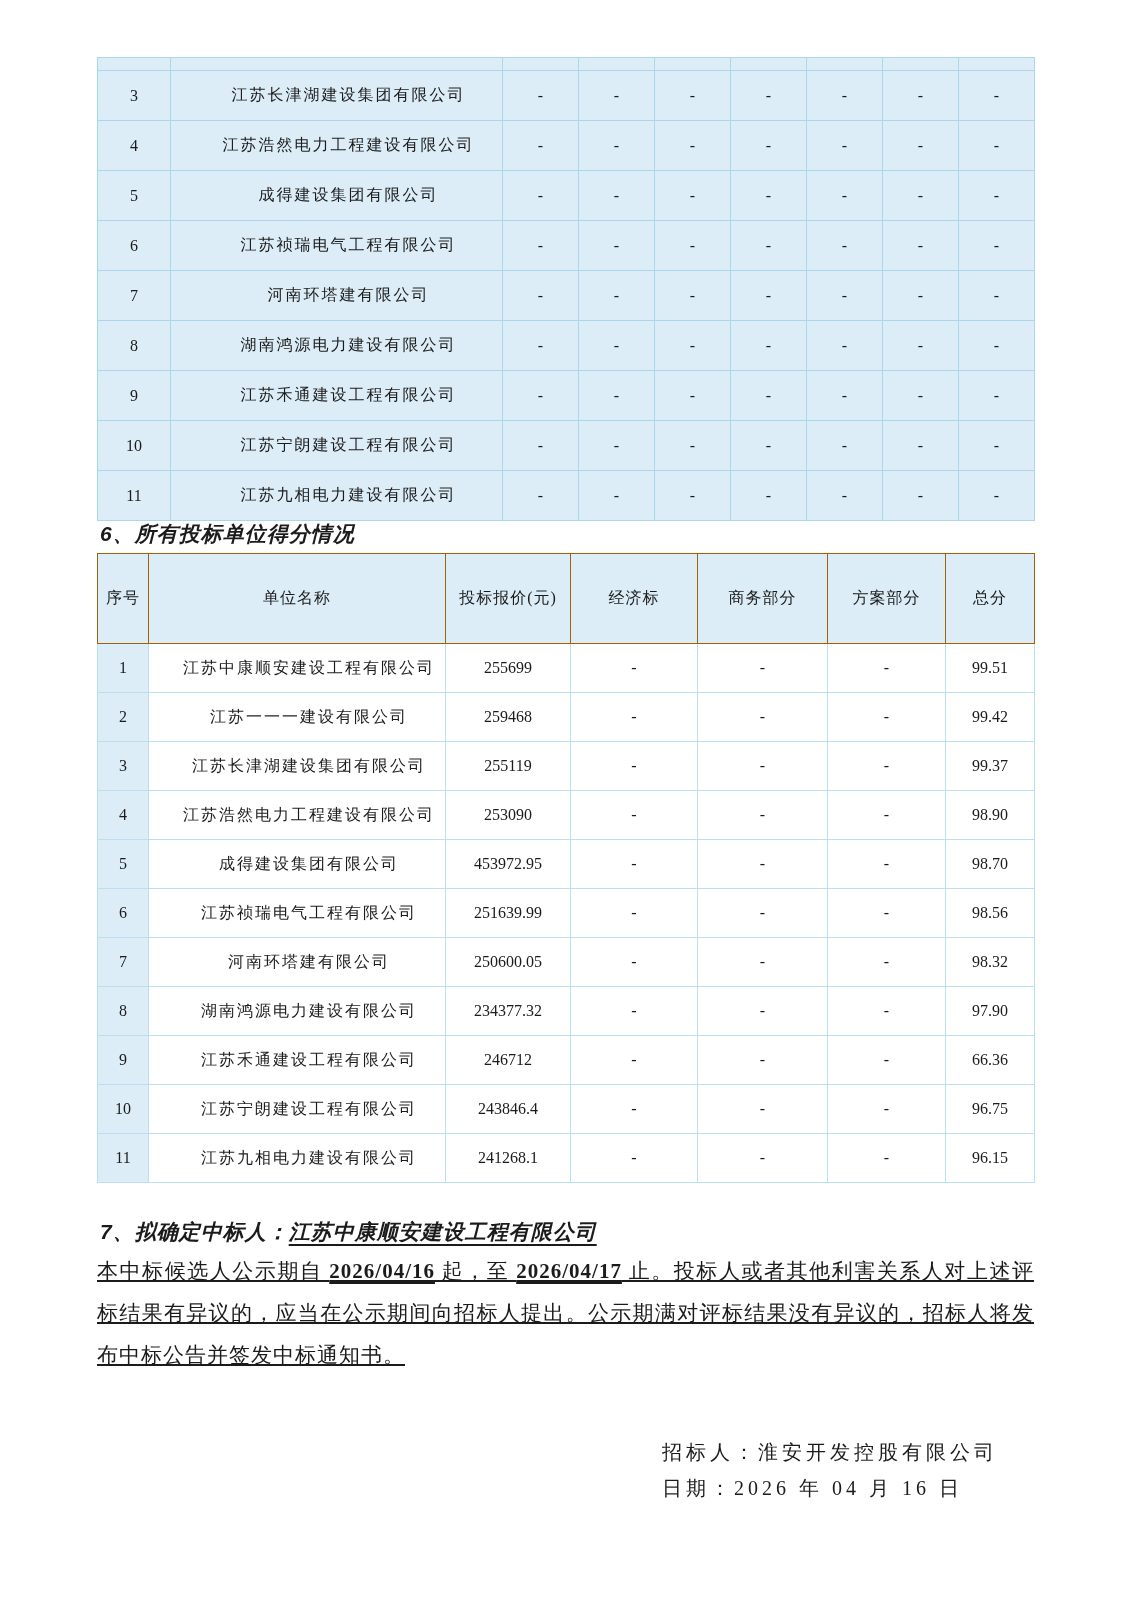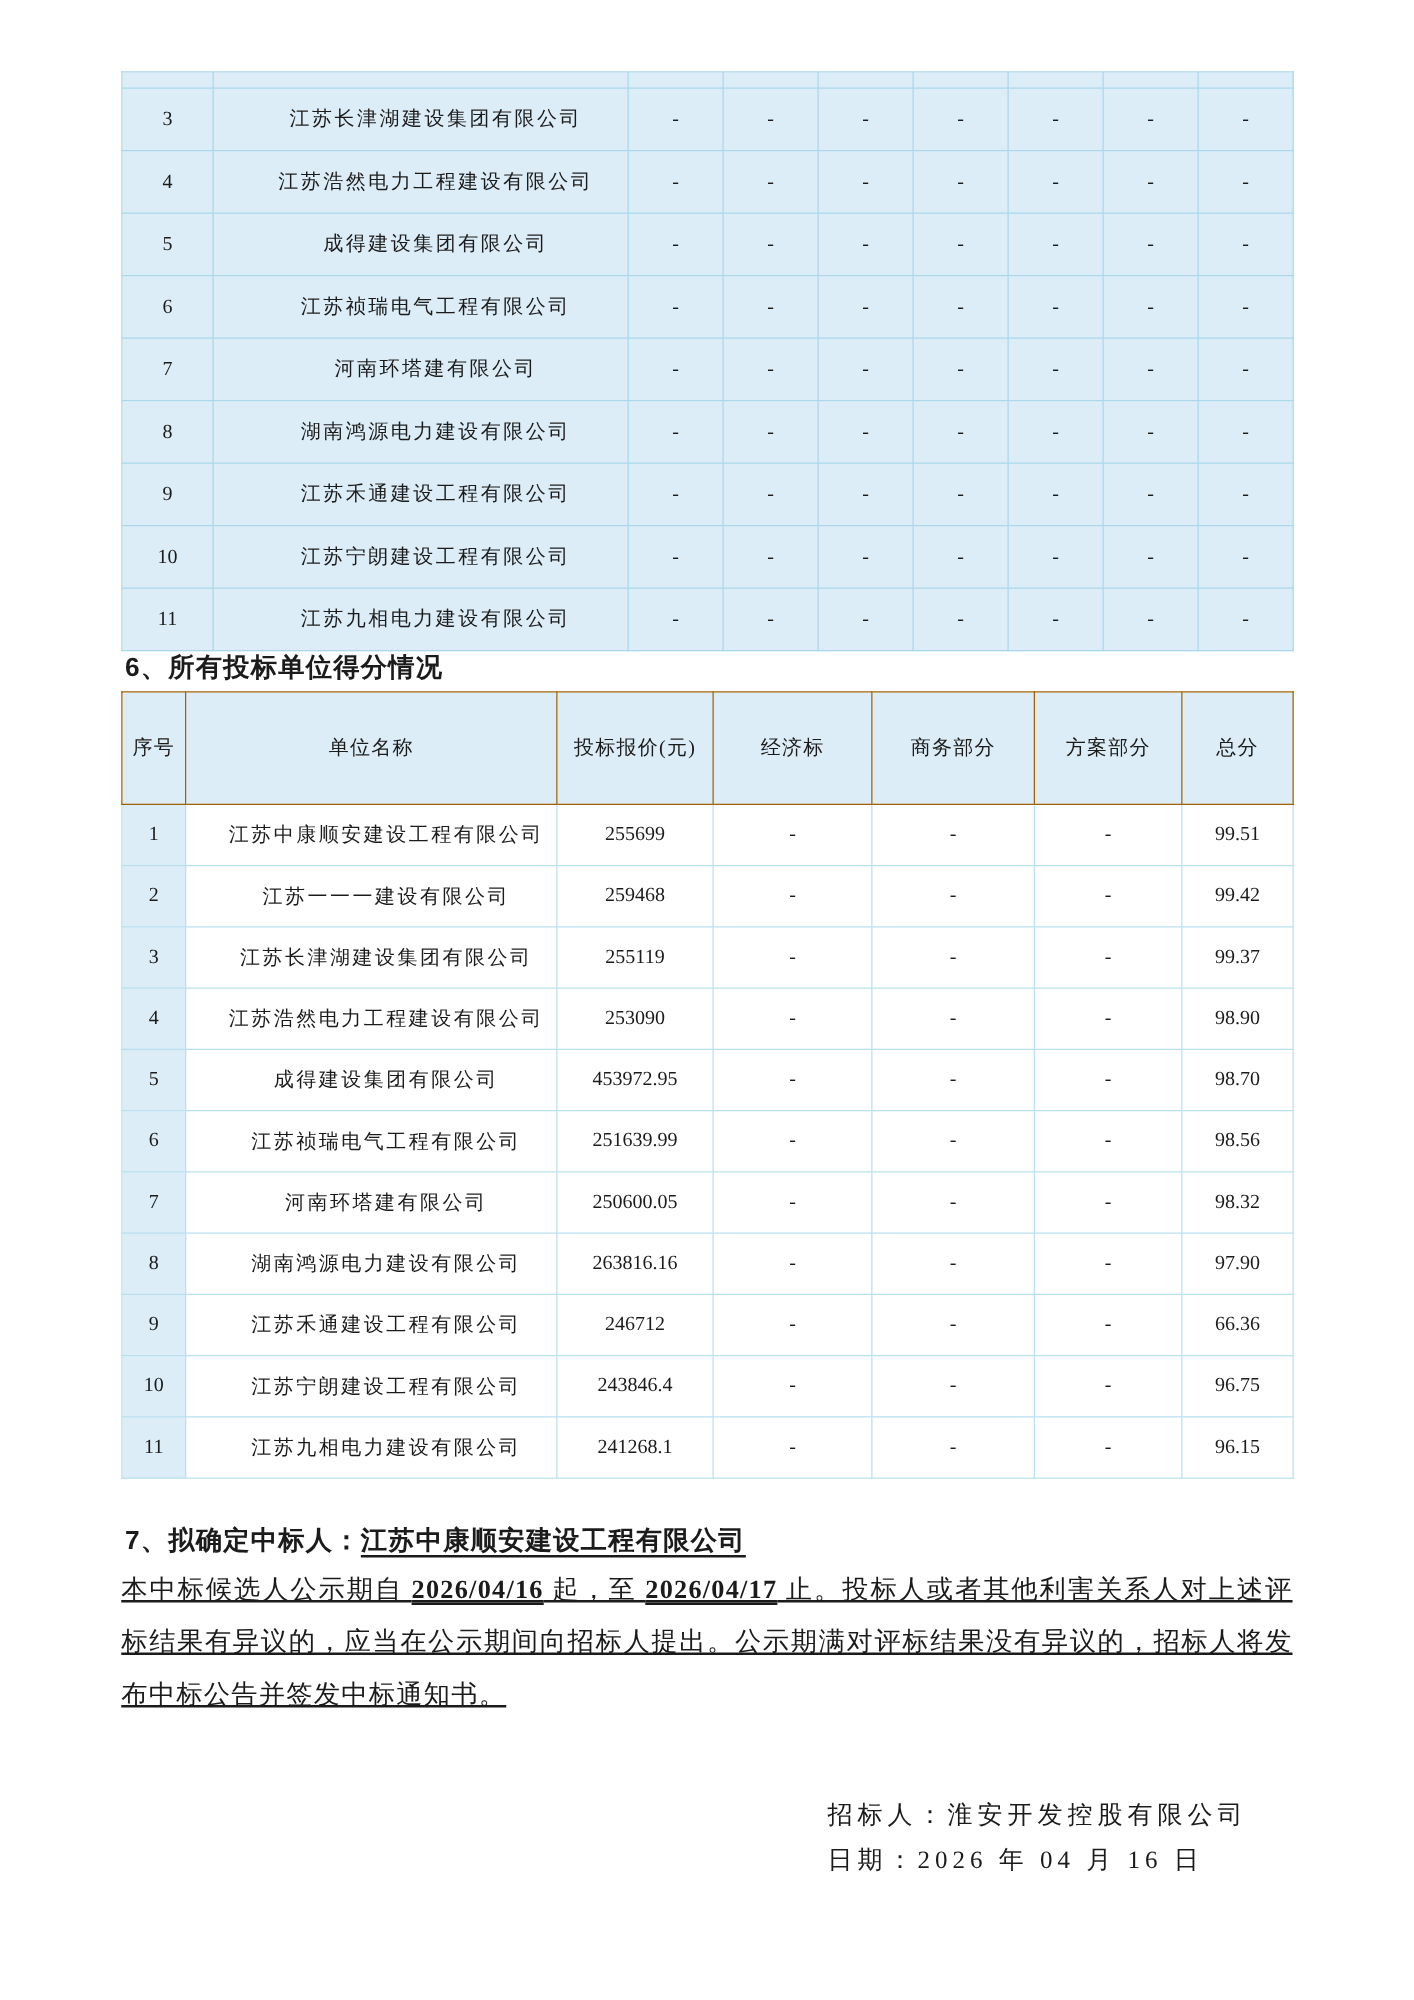--- a/index.html
+++ b/index.html
@@ -24,20 +24,21 @@
   .t1 tr { height:50px; }
   .t1 tr.sliver { height:13px; }
   .t1 td.name, .t2 td.name { letter-spacing:2px;padding-left:24px; }
 
   
   .heading {
     position:absolute;
     font-family:"Liberation Sans","DejaVu Sans",sans-serif;
     font-weight:bold; font-size:21px; letter-spacing:1px;
     white-space:nowrap;
+    font-style:italic;
   }
   #heading6 { left:100px; top:520px; }
   #heading7 { left:100px; top:1218px; }
   .winner { text-decoration:underline; text-underline-offset:5px; }
 
   
   .t2 { left:97px; top:553px; width:937px; border:1px solid #9dd1e7; }
   .t2 th {
     height:90px; background:#dcedf7;
     border:1px solid #a16207;
@@ -277,21 +278,21 @@
     <td class="name">河南环塔建有限公司</td>
     <td>250600.05</td>
     <td>-</td>
     <td>-</td>
     <td>-</td>
     <td>98.32</td>
   </tr>
   <tr>
     <td class="seq">8</td>
     <td class="name">湖南鸿源电力建设有限公司</td>
-    <td>263816.16</td>
+    <td>234377.32</td>
     <td>-</td>
     <td>-</td>
     <td>-</td>
     <td>97.90</td>
   </tr>
   <tr>
     <td class="seq">9</td>
     <td class="name">江苏禾通建设工程有限公司</td>
     <td>246712</td>
     <td>-</td>

